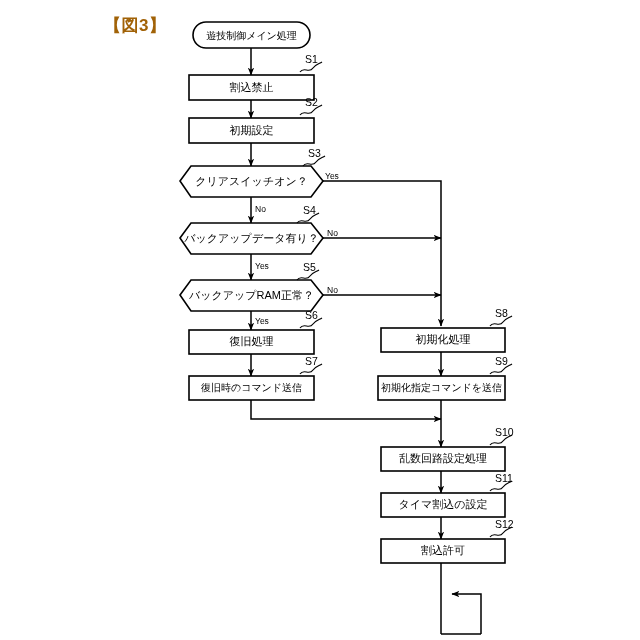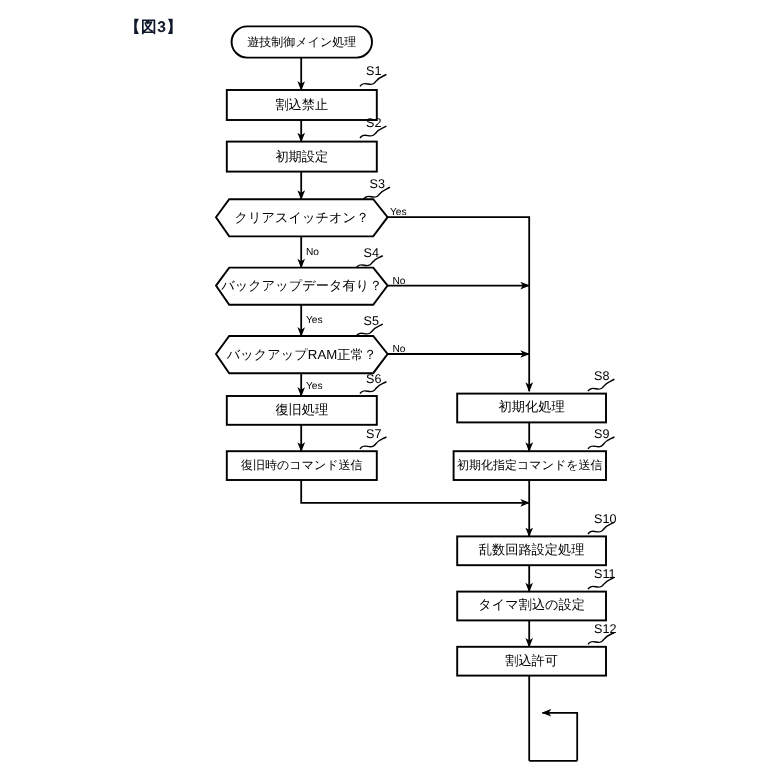--- a/index.html
+++ b/index.html
@@ -12,23 +12,23 @@
     width: 640px;
     height: 640px;
     background: #ffffff;
     font-family: "Liberation Sans", "DejaVu Sans", sans-serif;
     overflow: hidden;
   }
   #fig-label {
     position: absolute;
     left: 104px;
     top: 14px;
-    font-size: 13px;
+    font-size: 17px;
     font-weight: bold;
-    color: #0f172a;
+    color: #a16207;
     letter-spacing: 0.5px;
     white-space: nowrap;
   }
   svg#flow {
     position: absolute;
     left: 0;
     top: 0;
     width: 640px;
     height: 640px;
   }

